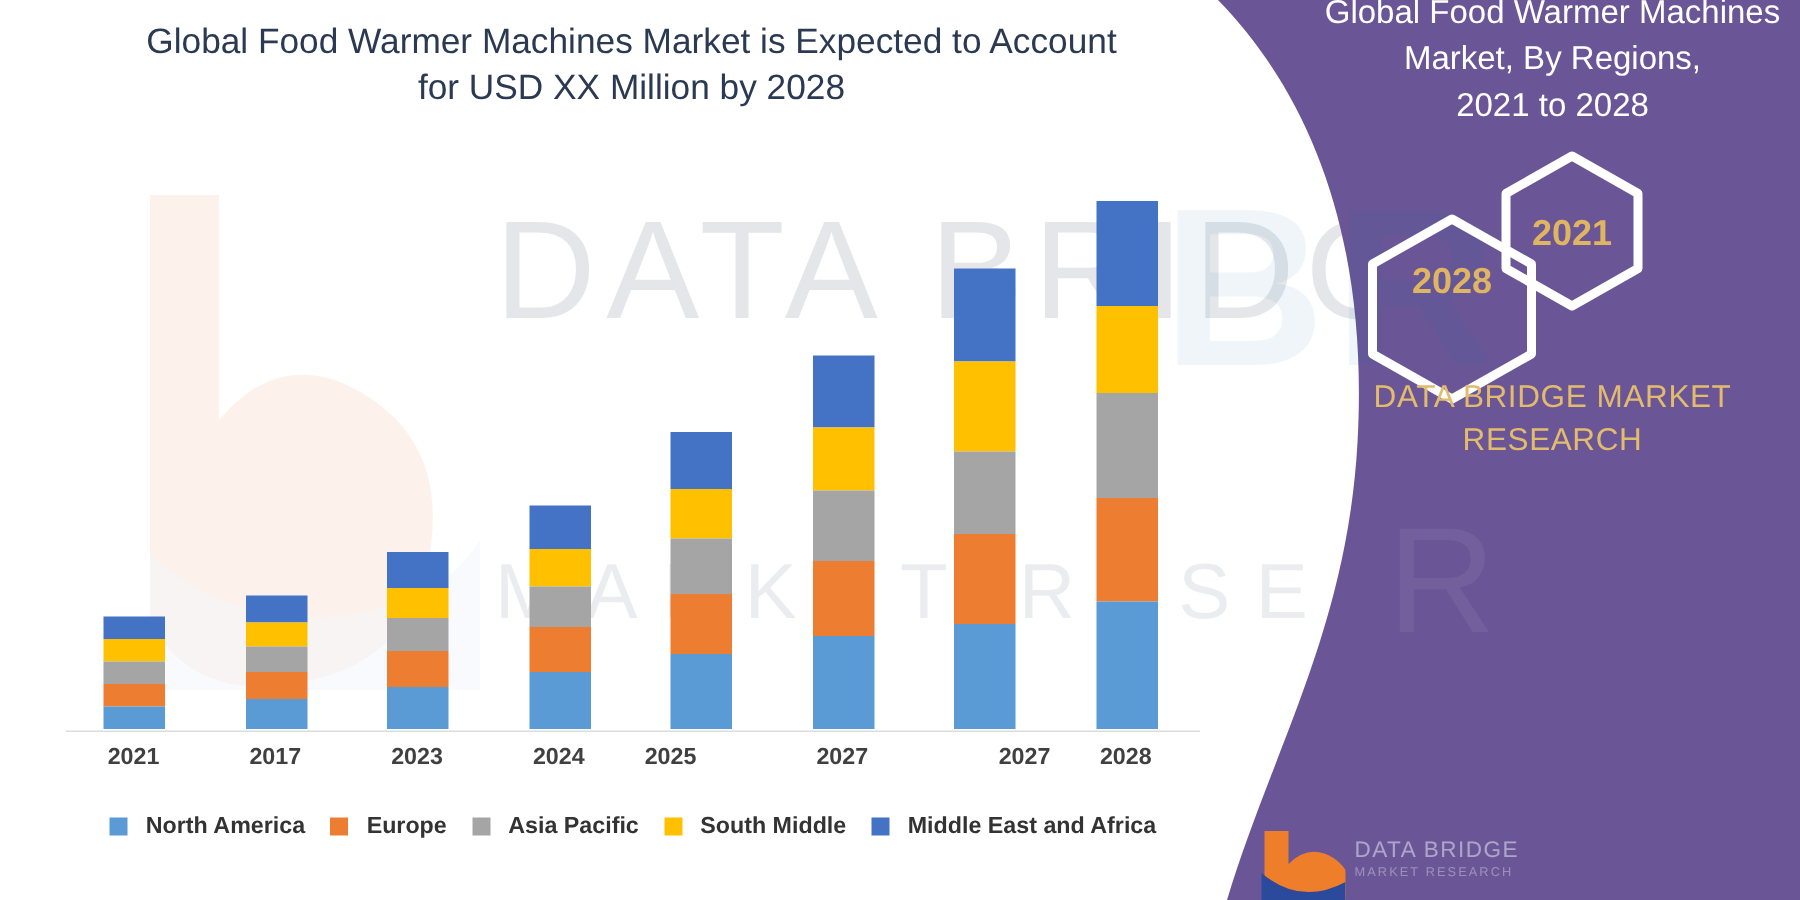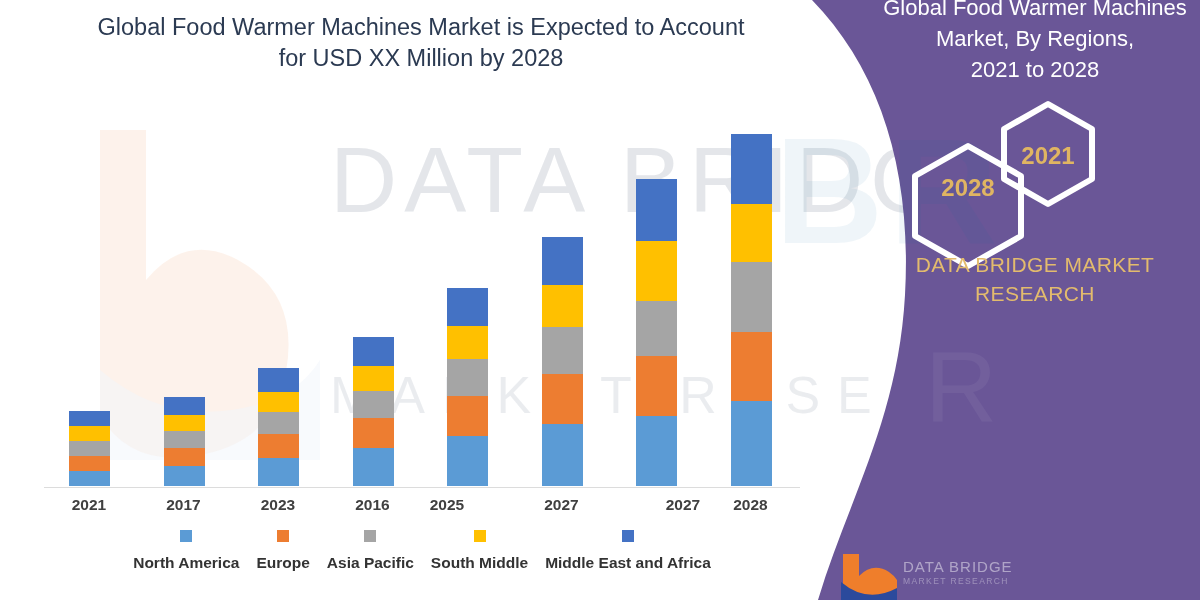--- a/index.html
+++ b/index.html
@@ -39,21 +39,21 @@
   .plot{position:absolute;left:0;top:0;width:756px;height:377px;}
   .bar-group{position:absolute;bottom:1px;width:90px;height:377px;}
   .bar{position:absolute;bottom:0;left:25px;width:41px;}
   .seg{width:100%;display:block;}
 
   .xlabels{position:absolute;left:44px;top:496px;width:756px;height:24px;}
   .xlabel{position:absolute;width:90px;text-align:center;font-size:15.5px;color:#404040;font-weight:700;}
 
   .legend{position:absolute;left:44px;top:538px;width:756px;height:26px;
     display:flex;align-items:center;justify-content:center;gap:17px;}
-  .legend-item{display:flex;align-items:center;gap:12px;flex-direction:column;}
+  .legend-item{display:flex;align-items:center;gap:12px;}
   .swatch{width:12px;height:12px;display:block;}
   .legend-label{font-size:15.5px;color:#333;font-weight:700;white-space:nowrap;}
 
   
   .right-panel{position:absolute;left:0;top:0;width:1200px;height:600px;pointer-events:none;}
   .right-content{position:absolute;left:905px;top:0;width:295px;height:600px;}
   .panel-title{
     position:absolute;left:-60px;top:-8px;width:380px;text-align:center;
     color:#ffffff;font-size:22px;line-height:31px;font-weight:400;
   }
@@ -170,21 +170,21 @@
             </div>
           </div>
         </div>
       <div class="axis-line"></div>
     </div>
 
     <div class="xlabels" id="xlabels">
         <div class="xlabel" style="left: 0px;">2021</div>
         <div class="xlabel" style="left: 94.5px;">2017</div>
         <div class="xlabel" style="left: 189px;">2023</div>
-        <div class="xlabel" style="left: 283.5px;">2016</div>
+        <div class="xlabel" style="left: 283.5px;">2024</div>
         <div class="xlabel" style="left: 358px;">2025</div>
         <div class="xlabel" style="left: 472.5px;">2027</div>
         <div class="xlabel" style="left: 594px;">2027</div>
         <div class="xlabel" style="left: 661.5px;">2028</div>
       </div>
 
     <div class="legend" id="legend">
         <div class="legend-item">
           <span class="swatch" style="background: rgb(91, 155, 213);"></span>
           <span class="legend-label">North America</span>

